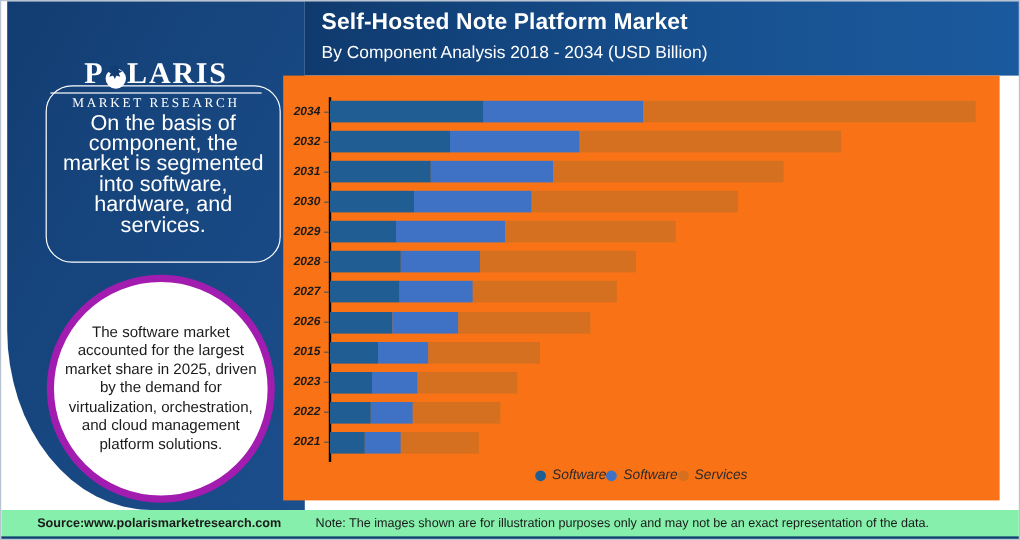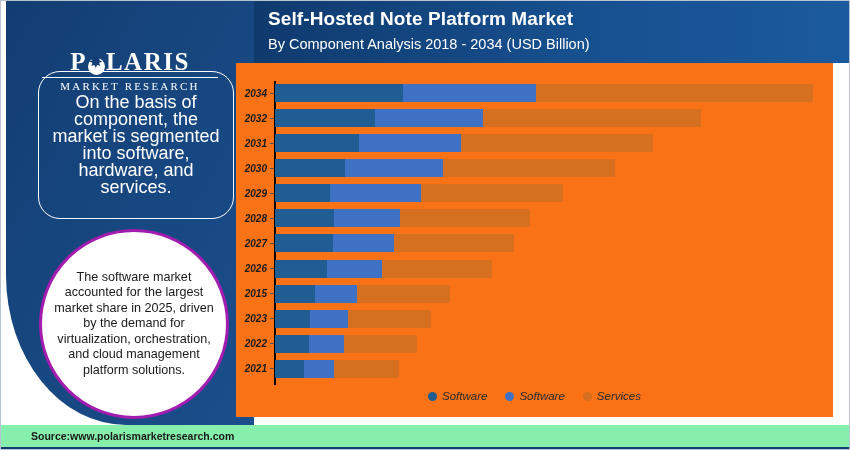--- a/index.html
+++ b/index.html
@@ -55,21 +55,21 @@
     display:flex;align-items:center;justify-content:center;
     padding:6px 10px;
   }
   #callout-box p{
     margin:0;color:#ffffff;font-size:18px;line-height:17px;text-align:center;
   }
 
   
   #circle-callout{
     position:absolute;left:38px;top:228px;width:190px;height:190px;
-    border-radius:50%;background:#ffffff;border:3px solid #a21caf;
+    border-radius:50%;background:#ffffff;border:6px solid #a21caf;
     box-sizing:border-box;
     display:flex;align-items:center;justify-content:center;
     padding:6px 8px;z-index:5;
   }
   #circle-callout p{
     margin:0;color:#1a1a1a;font-size:12.6px;line-height:15.5px;text-align:center;
   }
 
   
   #header{
@@ -106,21 +106,21 @@
     position:absolute;right:100%;margin-right:1px;width:4px;height:1px;background:#555;
   }
   .seg{height:18px;}
   .seg.software{background:#1f5d92;}
   .seg.hardware{background:#3f72c4;}
   .seg.services{background:#d4701f;}
 
   
   #legend{
     position:absolute;left:0;top:322px;width:597px;height:22px;
-    display:flex;align-items:center;justify-content:center;gap:18px;
+    display:flex;align-items:center;justify-content:center;
   }
   .leg-item{display:flex;align-items:center;gap:5px;}
   .leg-dot{width:9px;height:9px;border-radius:50%;display:inline-block;}
   .leg-label{font-size:11.5px;color:#2a2a2a;}
 
   
   #footer{
     position:absolute;left:0;top:424px;width:850px;height:26px;background:#86efac;
   }
   #source-text{
@@ -262,16 +262,17 @@
         </div>
         <div class="leg-item">
           <span class="leg-dot" style="background: rgb(212, 112, 31);"></span>
           <span class="leg-label">Services</span>
         </div>
       </div>
   </div>
 
   <div id="footer">
     <div id="source-text">Source:www.polarismarketresearch.com</div>
+    <div id="note-text">Note: The images shown are for illustration purposes only and may not be an exact representation of the data.</div>
   </div>
   <div id="bottom-rule"></div>
 
 </div>
 
 </body></html>

